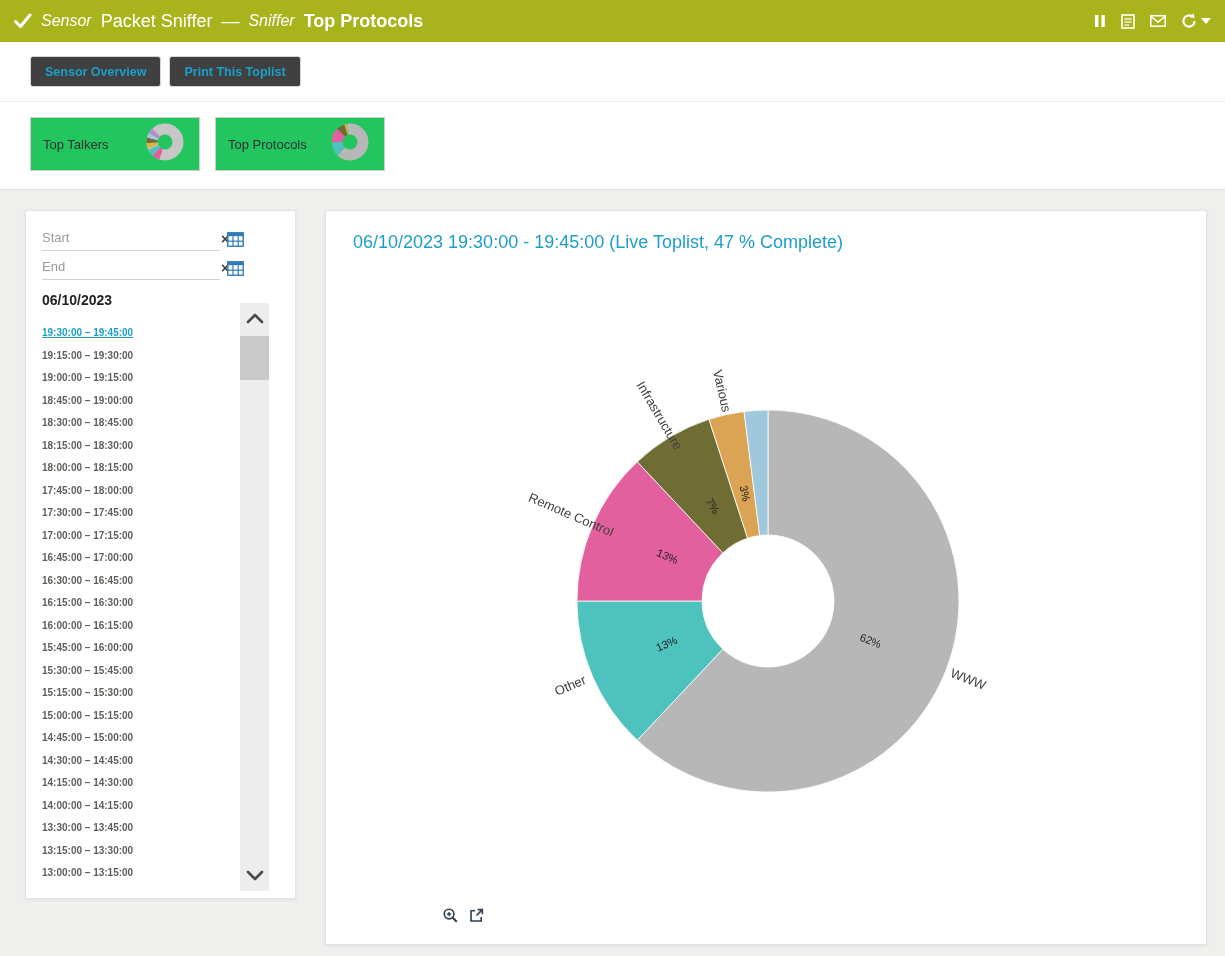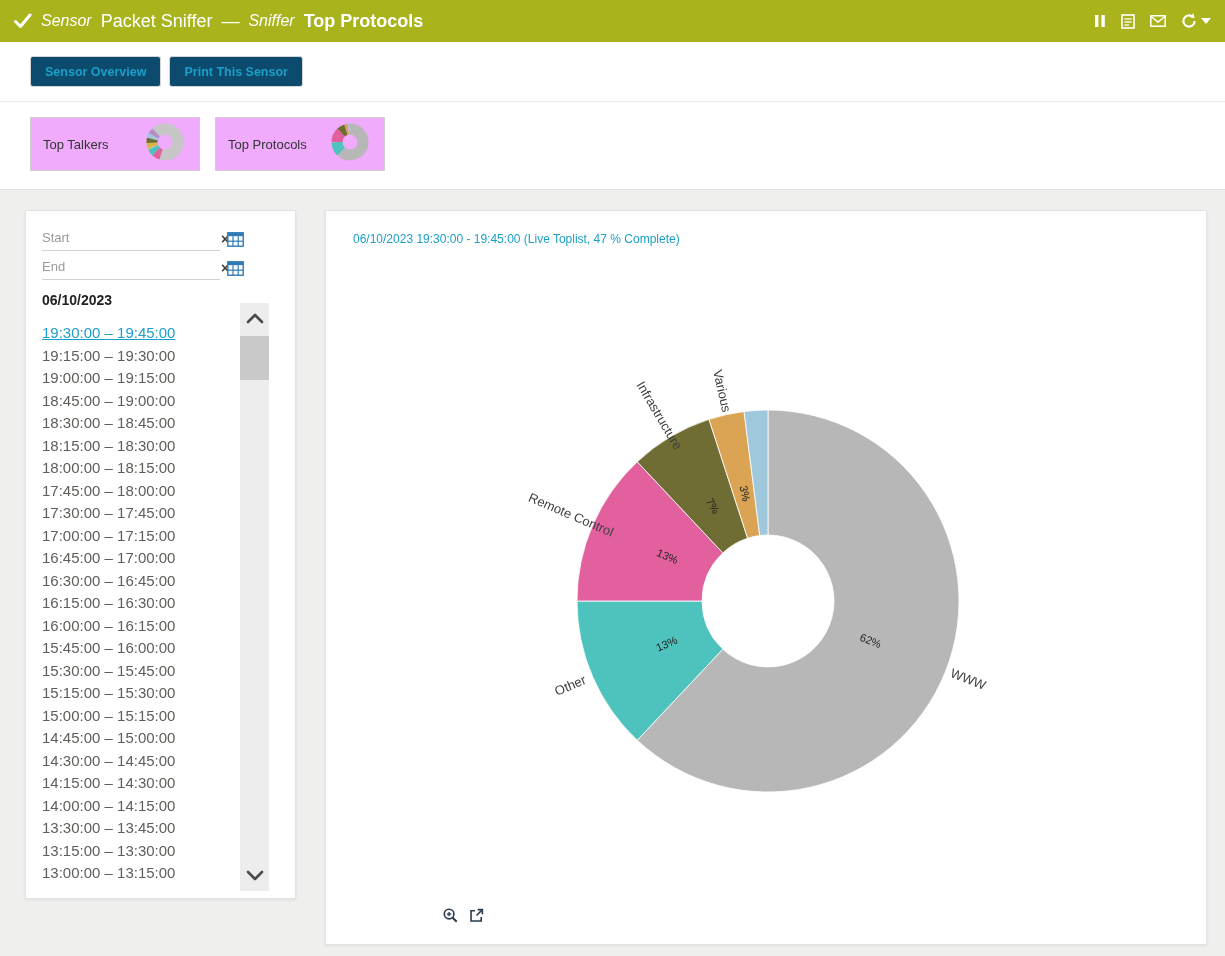--- a/index.html
+++ b/index.html
@@ -25,27 +25,27 @@
   
   .subheader{
     position:absolute;top:42px;left:0;width:1225px;height:148px;
     background:#fff;border-bottom:1px solid #e2e2e2;box-sizing:border-box;
   }
   .btnrow{
     height:60px;display:flex;align-items:center;gap:8px;
     padding-left:30px;border-bottom:1px solid #ededed;box-sizing:border-box;
   }
   .btn{
-    background:#0c4a6e;border:1px solid #d6d6d6;border-radius:3px;
+    background:#404040;border:1px solid #d6d6d6;border-radius:3px;
     color:#1b9fc8;font-weight:bold;font-size:12.5px;height:31px;
     padding:0 14px;cursor:pointer;font-family:"Liberation Sans",sans-serif;
   }
   .tabrow{display:flex;gap:15px;padding:15px 0 0 30px;}
   .tlcard{
-    width:170px;height:54px;background:#f0abfc;border:1px solid #cfcfcf;
+    width:170px;height:54px;background:#22c55e;border:1px solid #cfcfcf;
     display:flex;align-items:center;justify-content:space-between;
     padding:0 14px 0 12px;box-sizing:border-box;cursor:pointer;
   }
   .tlcard .lbl{font-size:13px;color:#333;}
 
   
   .side-card{
     position:absolute;left:25px;top:210px;width:271px;height:689px;
     background:#fff;border:1px solid #e3e3e3;box-shadow:0 1px 3px rgba(0,0,0,.07);
     box-sizing:border-box;
@@ -57,38 +57,38 @@
   .din input{
     border:0;outline:0;flex:1;background:transparent;
     font-family:"Liberation Sans",sans-serif;font-size:13px;color:#333;
     padding:3px 0 5px;
   }
   .din input::placeholder{color:#9a9a9a;}
   .clear-x{color:#3c3c3c;font-size:14px;font-weight:bold;padding:0 3px;cursor:pointer;line-height:1;}
   .cal{margin-left:7px;cursor:pointer;display:flex;}
   .date-head{margin:12px 16px 6px;font-size:14px;font-weight:bold;color:#222;}
   .time-list{position:absolute;left:16px;top:111px;width:192px;}
-  .trow{font-size:15px;line-height:22.5px;color:#5e5d59;cursor:pointer;white-space:nowrap;}
+  .trow{font-size:10px;line-height:22.5px;color:#5e5d59;cursor:pointer;white-space:nowrap;font-weight:bold;}
   .trow.sel{color:#1b9fc8;text-decoration:underline;}
   .sbar{position:absolute;left:214px;top:92px;width:29px;height:588px;background:#ededed;}
   .sbar .arrow{
     position:absolute;left:0;width:29px;height:30px;background:#ededed;
     display:flex;align-items:center;justify-content:center;cursor:pointer;
   }
   .sbar .arrow.up{top:0;}
   .sbar .arrow.down{bottom:0;}
   .sbar .thumb{position:absolute;left:0;top:33px;width:29px;height:44px;background:#c9c9c9;cursor:grab;}
 
   
   .chart-card{
     position:absolute;left:325px;top:210px;width:882px;height:735px;
     background:#fff;border:1px solid #e3e3e3;box-shadow:0 1px 3px rgba(0,0,0,.07);
     box-sizing:border-box;
   }
-  .chart-title{position:absolute;left:27px;top:21px;font-size:12px;color:#1b9fc8;white-space:nowrap;}
+  .chart-title{position:absolute;left:27px;top:21px;font-size:18px;color:#1b9fc8;white-space:nowrap;}
   #donut-svg{position:absolute;left:0;top:0;}
   .pct-label{font-size:11px;fill:#222;text-anchor:middle;dominant-baseline:middle;font-family:"Liberation Sans",sans-serif;}
   .name-label{font-size:13px;fill:#404040;text-anchor:middle;dominant-baseline:middle;font-family:"Liberation Sans",sans-serif;}
   .chart-tools{position:absolute;left:116px;top:696px;display:flex;gap:9px;color:#2d3c4e;}
   .tool{cursor:pointer;display:flex;}
 </style>
 </head>
 <body>
 
 <header class="topbar">
@@ -137,21 +137,21 @@
             <polygon points="0,0 10,0 5,6" fill="#fff"></polygon>
           </svg>
       </span>
     </span>
   </div>
 </header>
 
 <div class="subheader">
   <div class="btnrow">
     <button class="btn">Sensor Overview</button>
-    <button class="btn">Print This Sensor</button>
+    <button class="btn">Print This Toplist</button>
   </div>
   <div class="tabrow">
 
     <div class="tlcard">
       <span class="lbl">Top Talkers</span>
       <span>
         <svg width="40" height="40" viewBox="0 0 40 40">
           <circle cx="20" cy="20" r="13" fill="none" stroke="#c6c6c6" stroke-width="11"></circle>
           <circle cx="20" cy="20" r="13" fill="none" stroke="#e2609e" stroke-width="11" pathLength="100" stroke-dasharray="7 93" stroke-dashoffset="-30"></circle>
           <circle cx="20" cy="20" r="13" fill="none" stroke="#4ec2bd" stroke-width="11" pathLength="100" stroke-dasharray="6 94" stroke-dashoffset="-37"></circle>

